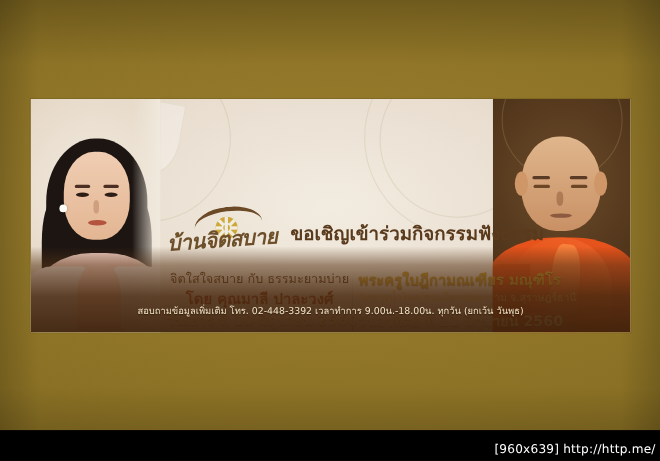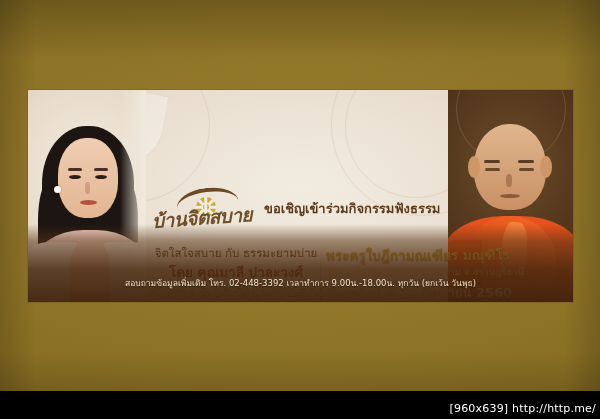--- a/index.html
+++ b/index.html
@@ -94,21 +94,21 @@
   .logo-wheel:after{transform:translate(-50%,-50%) rotate(90deg);}
   .logo-wheel span{position:absolute;left:50%;top:50%;width:20px;height:2.5px;
     background:#f0ecdf;transform:translate(-50%,-50%) rotate(45deg);}
   .logo-wheel span.b{transform:translate(-50%,-50%) rotate(-45deg);}
   .logo-wheel i{position:absolute;left:50%;top:50%;width:6px;height:6px;border-radius:50%;
     background:#cfa83a;transform:translate(-50%,-50%);box-shadow:0 0 0 1.5px #f0ecdf;}
 
   
   #headline{
     position:absolute;left:236px;top:108px;
-    color:#5a3a1c;font-size:13px;font-weight:bold;white-space:nowrap;
+    color:#5a3a1c;font-size:17px;font-weight:bold;white-space:nowrap;
     font-family:"DejaVu Sans","Liberation Sans",sans-serif;
   }
 
   
   #col-left{position:absolute;left:124px;top:156px;width:168px;text-align:center;}
   #col-right{position:absolute;left:298px;top:156px;width:176px;text-align:center;}
   .divider{
     position:absolute;left:292px;top:158px;width:1px;height:108px;
     background:linear-gradient(180deg,rgba(150,120,80,0),rgba(150,120,80,.55),rgba(150,120,80,0));
   }

